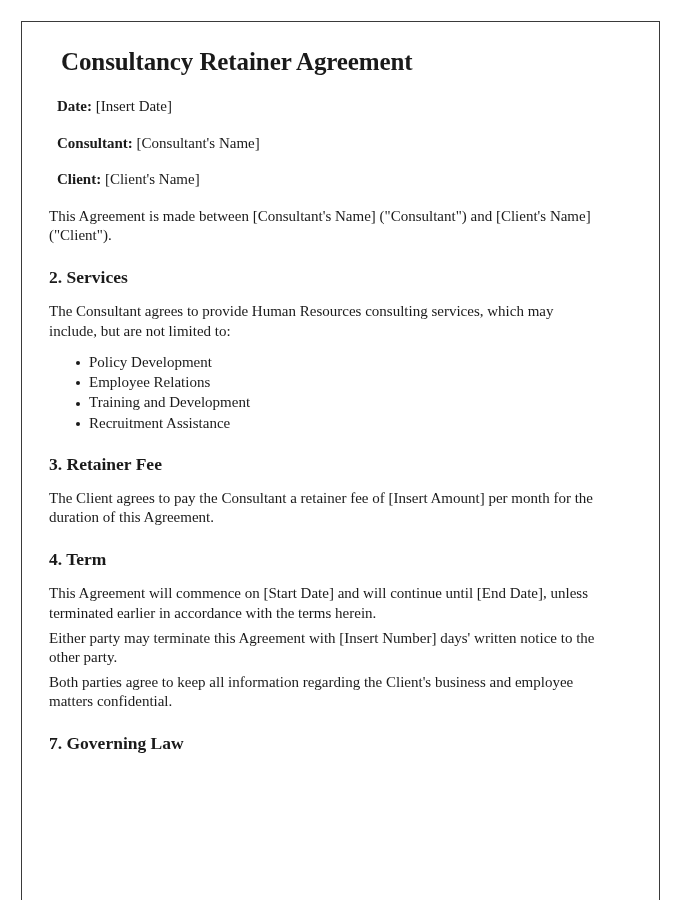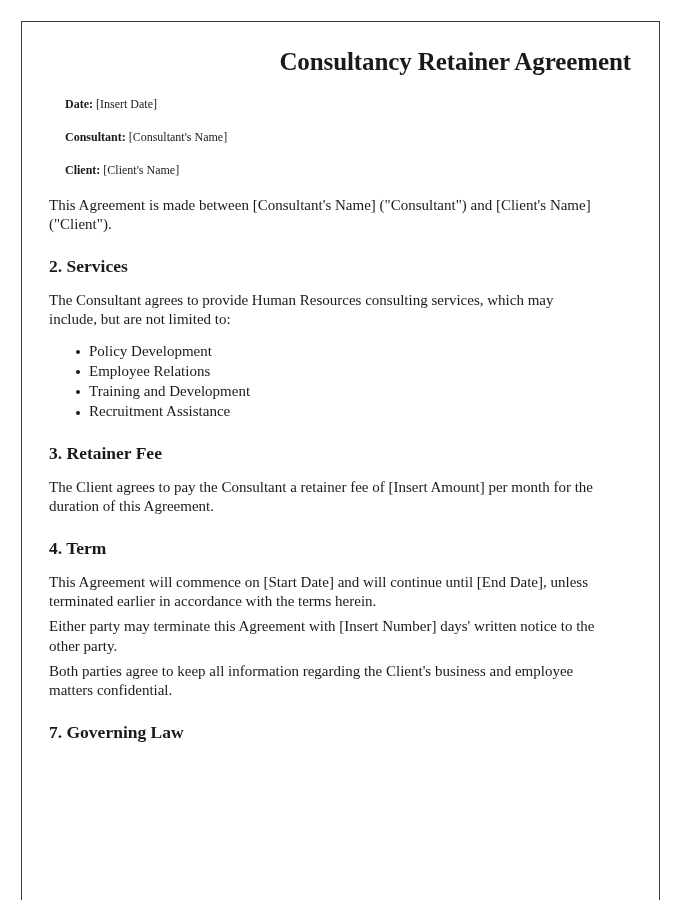--- a/index.html
+++ b/index.html
@@ -29,29 +29,28 @@
   }
 
   .page-inner {
     padding: 22px 28px 0 27px;
   }
 
   .doc-title {
     font-size: 25px;
     font-weight: bold;
     line-height: 1.15;
-    margin: 4px 0 20px 0;
+    margin: 4px 0 20px 12px;
     letter-spacing: -0.1px;
-    text-align: right;
   }
 
   .meta-line {
-    font-size: 12px;
+    font-size: 15px;
     line-height: 1.25;
-    margin: 0 0 18px 16px;
+    margin: 0 0 18px 8px;
   }
   .meta-line .meta-label {
     font-weight: bold;
   }
 
   .section-heading {
     font-size: 17.5px;
     font-weight: bold;
     line-height: 1.2;
     margin: 22px 0 14px 0;

